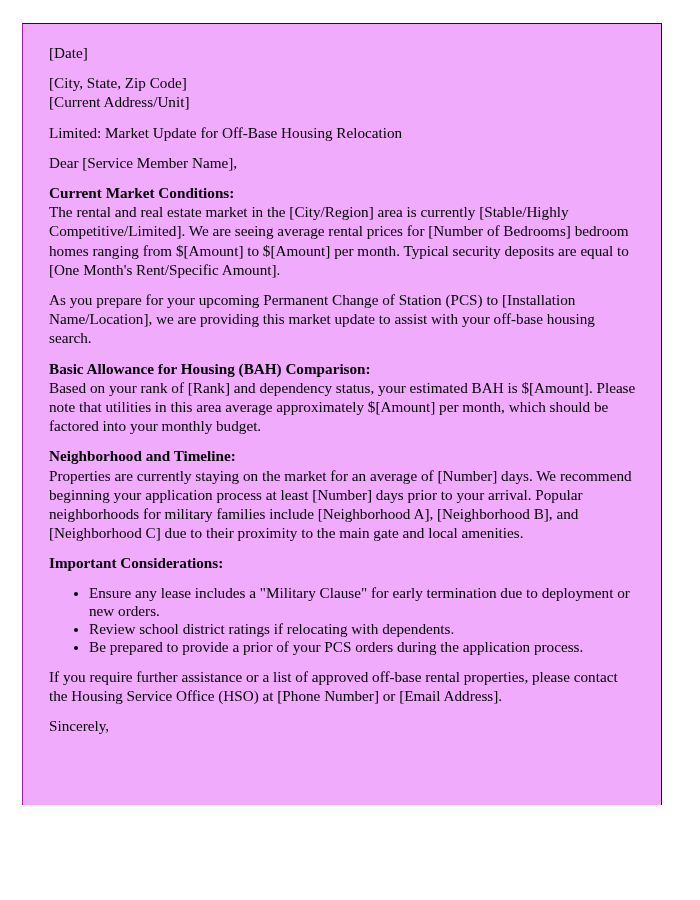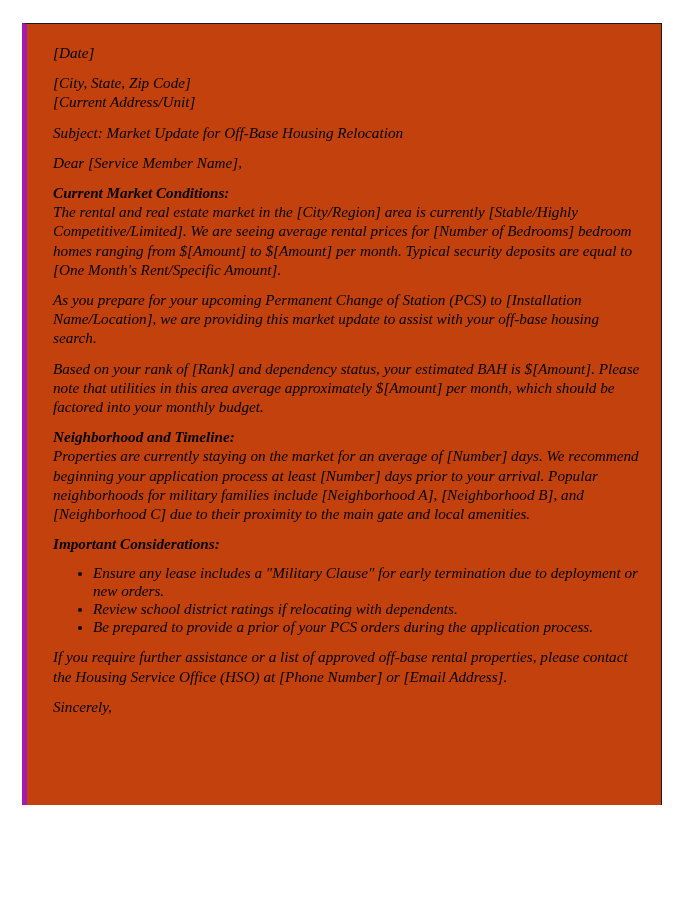--- a/index.html
+++ b/index.html
@@ -16,27 +16,26 @@
   }
 
   
   #page-sheet {
     position: absolute;
     left: 22px;
     top: 23px;
     width: 640px;          
     height: 782px;         
     box-sizing: border-box;
-    border-left: 5px solid #a21caf;
+    border-left: 1px solid #a21caf;
     border-top: 1px solid #1a1a1a;
     border-right: 1px solid #1a1a1a;
     border-bottom: none;
-    background: #c2410c;
+    background: #f0abfc;
     overflow: hidden;
-    font-style: italic;
   }
 
   #letter-body {
     position: absolute;
     left: 26px;            
     top: 19px;
     width: 590px;
   }
 
   p.line,
@@ -84,37 +83,38 @@
     <div class="block">
       <p class="line">[Date]</p>
     </div>
 
     <div class="block">
       <p class="line">[City, State, Zip Code]</p>
       <p class="line">[Current Address/Unit]</p>
     </div>
 
     <div class="block">
-      <p class="line">Subject: Market Update for Off-Base Housing Relocation</p>
+      <p class="line">Limited: Market Update for Off-Base Housing Relocation</p>
     </div>
 
     <div class="block">
       <p class="line">Dear [Service Member Name],</p>
     </div>
 
     <div class="block">
       <p class="heading">Current Market Conditions:</p>
       <p class="para">The rental and real estate market in the [City/Region] area is currently [Stable/Highly Competitive/Limited]. We are seeing average rental prices for [Number of Bedrooms] bedroom homes ranging from $[Amount] to $[Amount] per month. Typical security deposits are equal to [One Month's Rent/Specific Amount].</p>
     </div>
 
     <div class="block">
       <p class="para">As you prepare for your upcoming Permanent Change of Station (PCS) to [Installation Name/Location], we are providing this market update to assist with your off-base housing search.</p>
     </div>
 
     <div class="block">
+      <p class="heading">Basic Allowance for Housing (BAH) Comparison:</p>
       <p class="para">Based on your rank of [Rank] and dependency status, your estimated BAH is $[Amount]. Please note that utilities in this area average approximately $[Amount] per month, which should be factored into your monthly budget.</p>
     </div>
 
     <div class="block">
       <p class="heading">Neighborhood and Timeline:</p>
       <p class="para">Properties are currently staying on the market for an average of [Number] days. We recommend beginning your application process at least [Number] days prior to your arrival. Popular neighborhoods for military families include [Neighborhood A], [Neighborhood B], and [Neighborhood C] due to their proximity to the main gate and local amenities.</p>
     </div>
 
     <div>
       <p class="heading">Important Considerations:</p>

